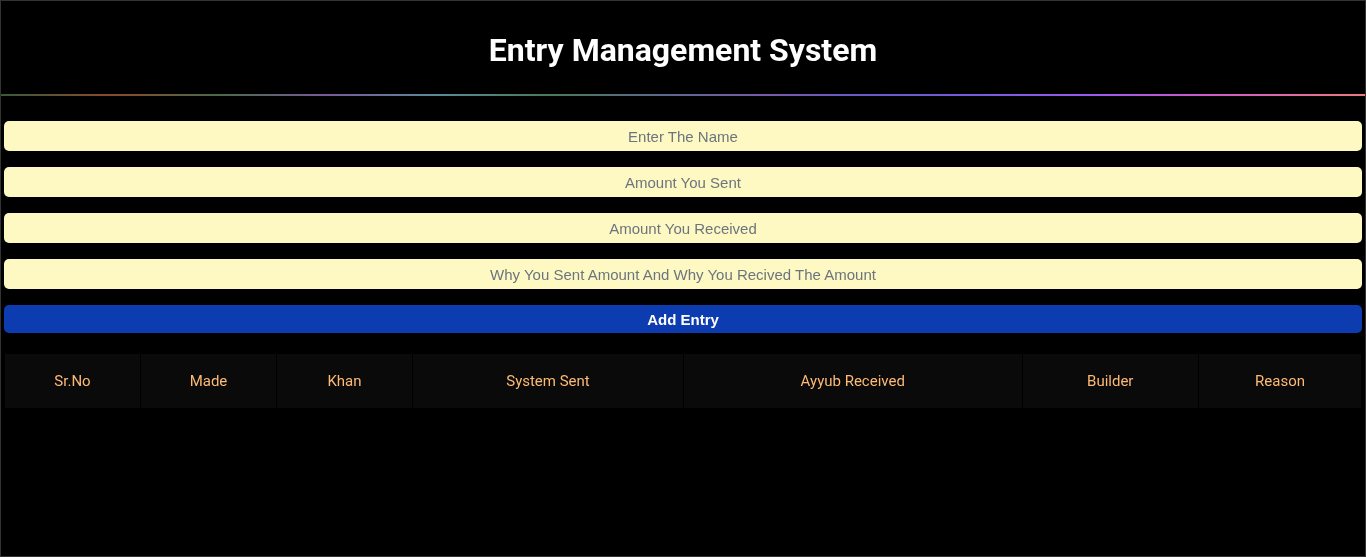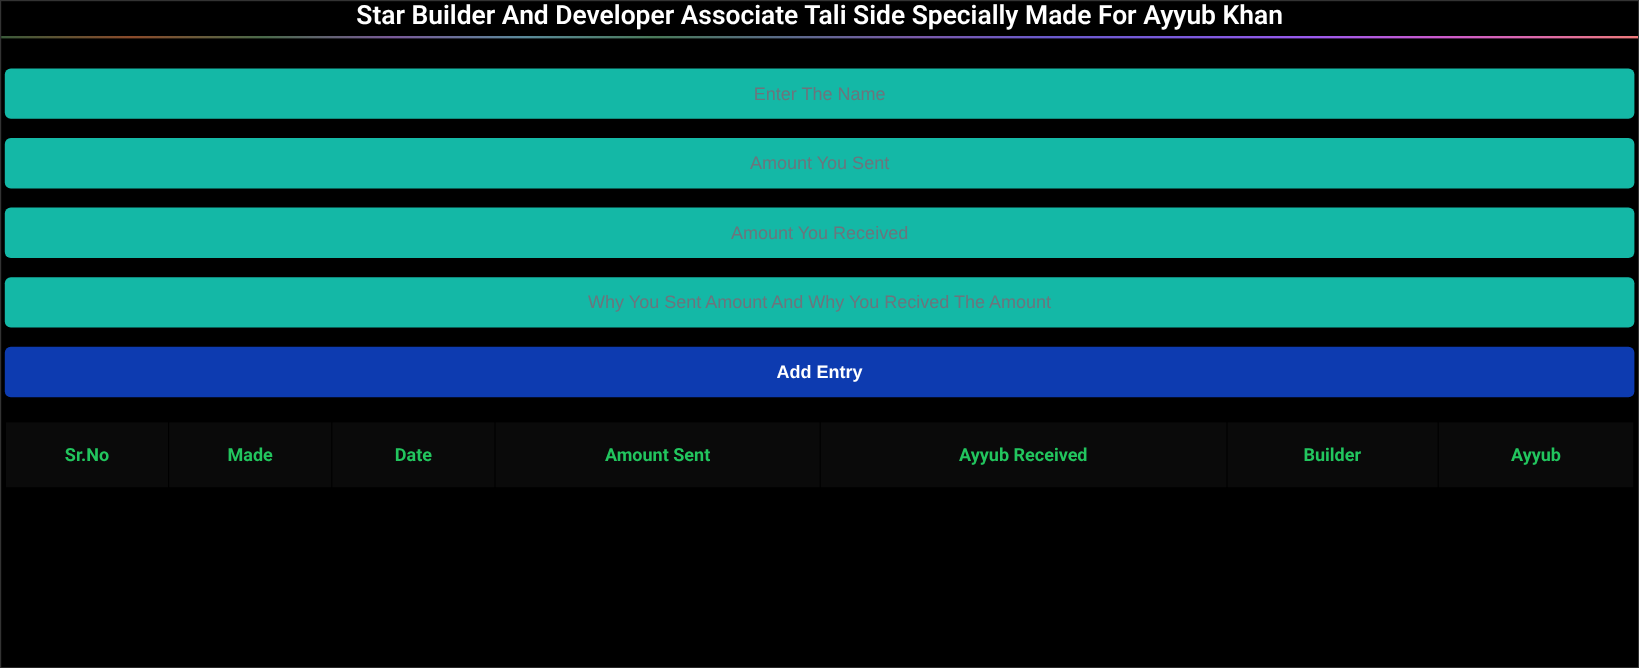--- a/index.html
+++ b/index.html
@@ -50,86 +50,86 @@
         #cc5acc 88%, 
         #dd6aaa 94%, 
         #ee7a7a 100%);
       margin-bottom: 25px;
     }
     .form-area {
       padding: 0 3px;
     }
     .input-field {
       width: 100%;
-      height: 42px;
-      background-color: #14b8a6;
+      height: 30px;
+      background-color: #fef9c3;
       color: #000;
       border: none;
       border-radius: 5px;
       text-align: center;
       font-size: 15px;
       margin-bottom: 16px;
       outline: none;
     }
     .input-field::placeholder {
       color: #6c757d;
     }
     .add-button {
       width: 100%;
-      height: 42px;
+      height: 28px;
       background-color: #0d3bb0;
       color: #fff;
       border: none;
       border-radius: 5px;
       font-size: 15px;
       font-weight: 600;
       cursor: pointer;
       margin-bottom: 20px;
     }
     .table-container {
       padding: 0 3px;
     }
     table {
       width: 100%;
       border-collapse: separate;
       border-spacing: 1px;
     }
     th {
       background-color: #0a0a0a;
-      color: #22c55e;
+      color: #fdba74;
       padding: 18px 10px;
       font-size: 15px;
-      font-weight: 700;
+      font-weight: 400;
       text-align: center;
     }
   </style>
 </head>
 <body>
 
 <div class="container">
-  <h2 class="subtitle">Star Builder And Developer Associate Tali Side Specially Made For Ayyub Khan</h2>
+  <h1 class="title">Entry Management System</h1>
   <div class="rainbow-line"></div>
 
   <div class="form-area">
     <input type="text" class="input-field" placeholder="Enter The Name" style="">
     <input type="text" class="input-field" placeholder="Amount You Sent" style="">
     <input type="text" class="input-field" placeholder="Amount You Received" style="">
     <input type="text" class="input-field" placeholder="Why You Sent Amount And Why You Recived The Amount" style="">
     <button class="add-button">Add Entry</button>
   </div>
 
   <div class="table-container">
     <table>
       <thead>
         <tr>
           <th style="width:10%">Sr.No</th>
           <th style="width:10%">Made</th>
-          <th style="width:10%">Date</th>
-          <th style="width:20%">Amount Sent</th>
+          <th style="width:10%">Khan</th>
+          <th style="width:20%">System Sent</th>
           <th style="width:25%">Ayyub Received</th>
           <th style="width:13%">Builder</th>
-          <th style="width:12%">Ayyub</th>
+          <th style="width:12%">Reason</th>
         </tr>
       </thead>
       <tbody></tbody>
     </table>
   </div>
 </div>
 
 </body></html>

